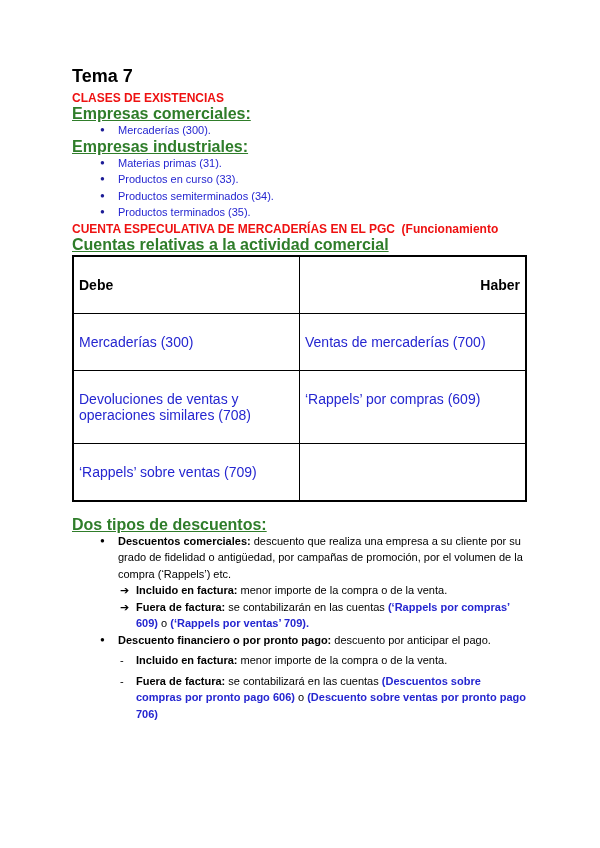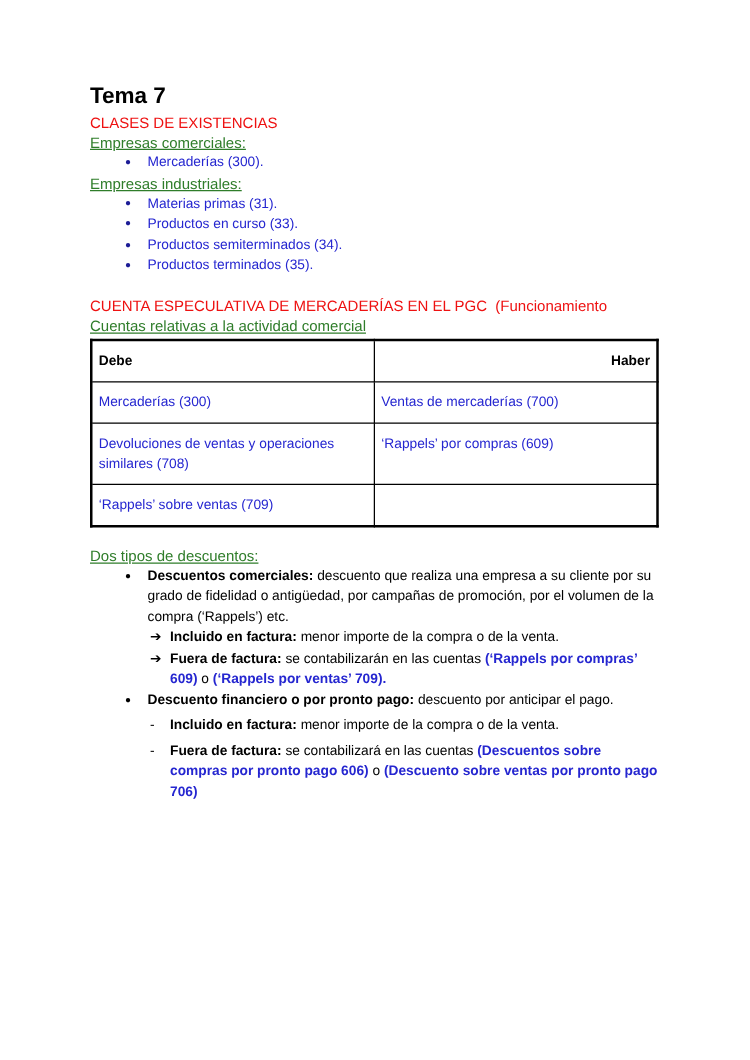--- a/index.html
+++ b/index.html
@@ -4,24 +4,24 @@
 <style>
   html,body { margin:0; padding:0; background:#ffffff; }
   .page {
     position:relative; width:600px; height:752px; overflow:hidden;
     background:#ffffff; box-sizing:border-box;
     padding:64px 73px 0 72px;
     font-family:"Liberation Sans","DejaVu Sans",sans-serif;
     font-size:11px; line-height:16.5px; color:#000;
   }
   .doc-title { font-size:18px; font-weight:bold; line-height:24px; margin-bottom:2px; color:#000; }
-  .h-red { color:#ee1111; font-weight:normal; font-size:12px; line-height:16px; }
+  .h-red { color:#ee1111; font-weight:bold; font-size:12px; line-height:16px; }
   .h-red .line { white-space:pre; display:block; }
-  .h-green { color:#2f7d2a; font-weight:normal; font-size:12px; line-height:16px; text-decoration:underline; }
-  .mt16 { margin-top:16px; }
+  .h-green { color:#2f7d2a; font-weight:bold; font-size:16px; line-height:16px; text-decoration:underline; }
+  .mt16 { }
   .mt15 { margin-top:15px; }
   .blue { color:#2526d0; }
   b.blue { color:#2526d0; }
 
   .li { display:flex; }
   .li .mk { flex:0 0 18px; width:18px; }
   .li .txt { flex:1 1 auto; min-width:0; }
   .toplist { margin-left:28px; }
   .toplist .mk { font-size:8px; color:#1c1c96; }
   .botlist .li.lvl1 { margin-left:28px; }
@@ -30,21 +30,21 @@
   .li.sub .mk { flex:0 0 16px; width:16px; font-size:11px; color:#000; }
   .li.sub .mk.arrow { font-weight:bold; }
   .li.sub.dash { margin-top:4px; }
 
   table.tbl {
     border-collapse:collapse; width:455px; margin-top:2px;
     table-layout:fixed; border:2px solid #000;
   }
   table.tbl th, table.tbl td {
     border:1.5px solid #000; vertical-align:top;
-    padding:8px 5px; font-size:11px; line-height:16px;
+    padding:20px 5px; font-size:14px; line-height:16px;
   }
   table.tbl th { color:#000; font-weight:bold; }
   table.tbl th.haber { text-align:right; }
   table.tbl th.debe { text-align:left; }
   table.tbl td { color:#2526d0; font-weight:normal;margin-left:32px; }
 </style>
 </head>
 <body>
 
 <div class="page">

